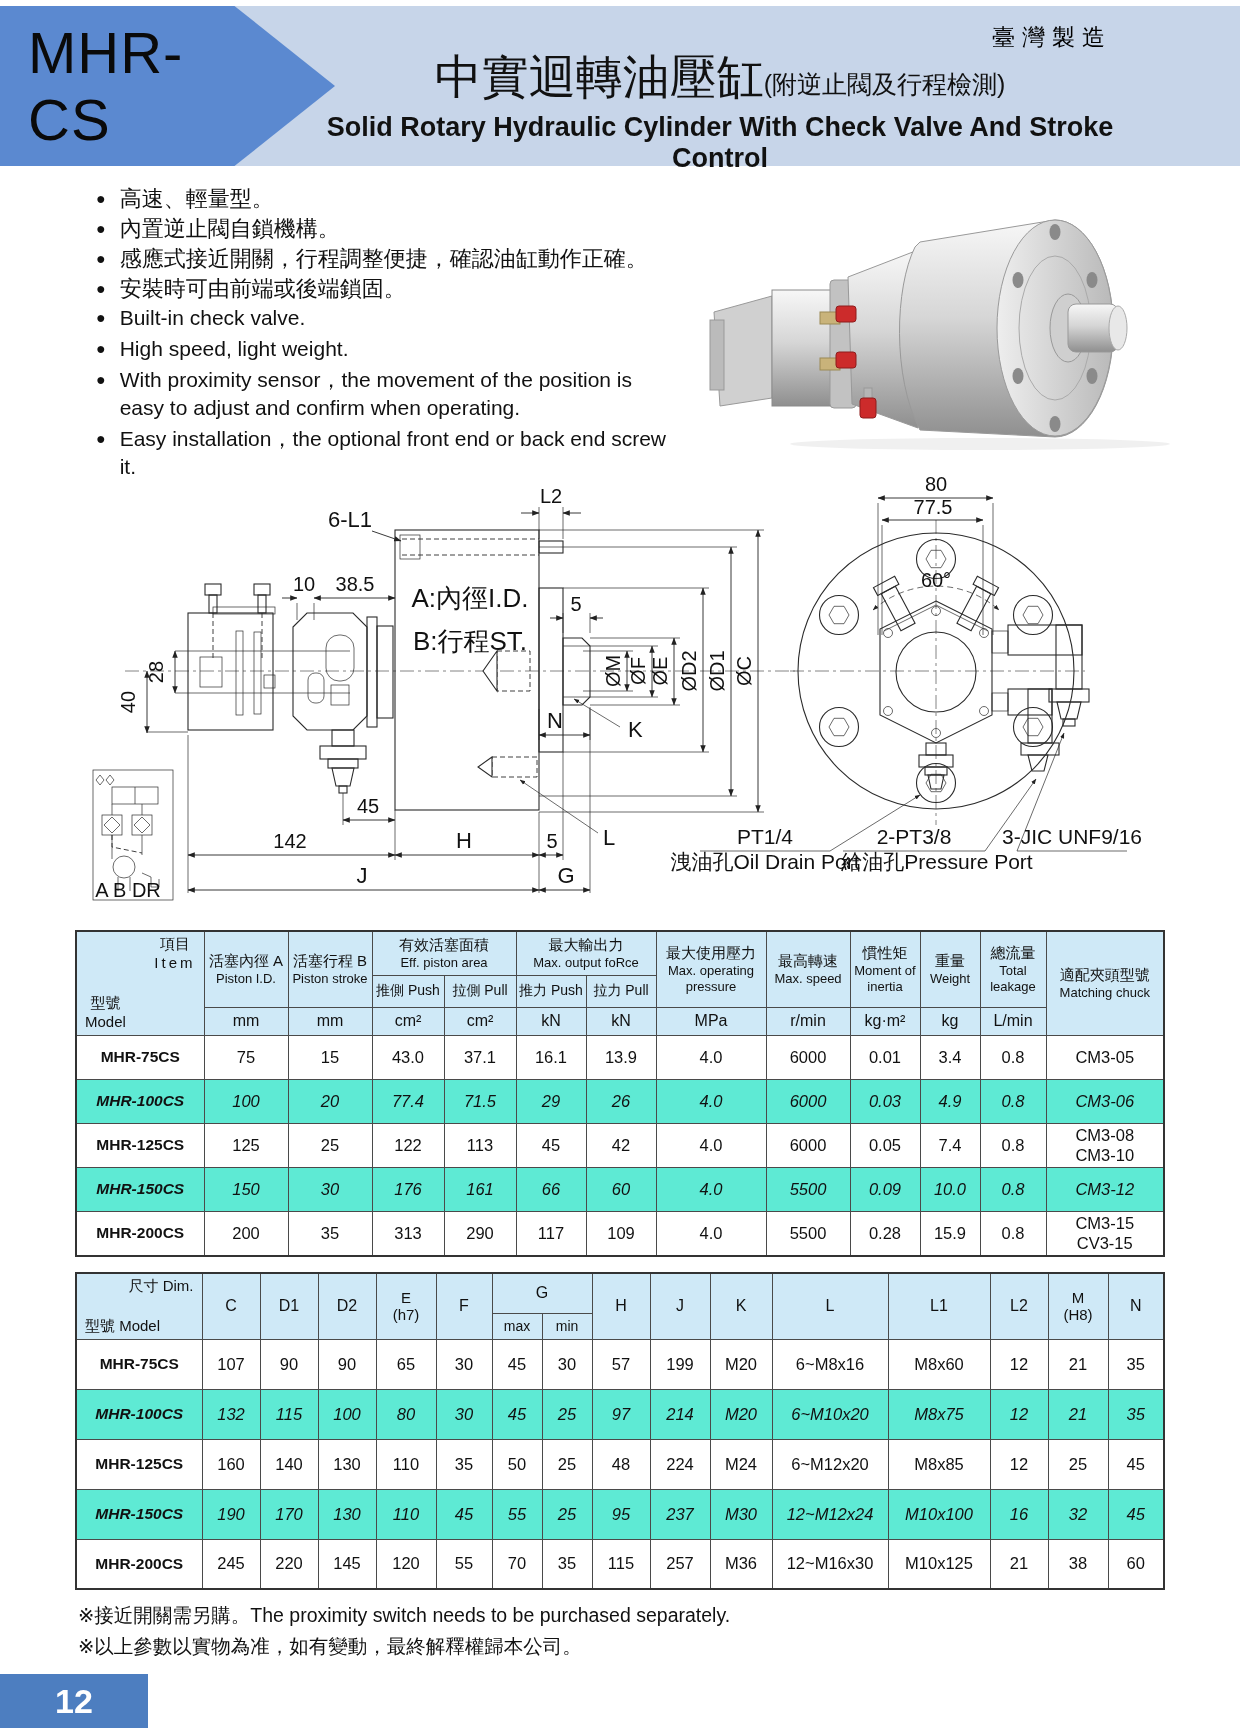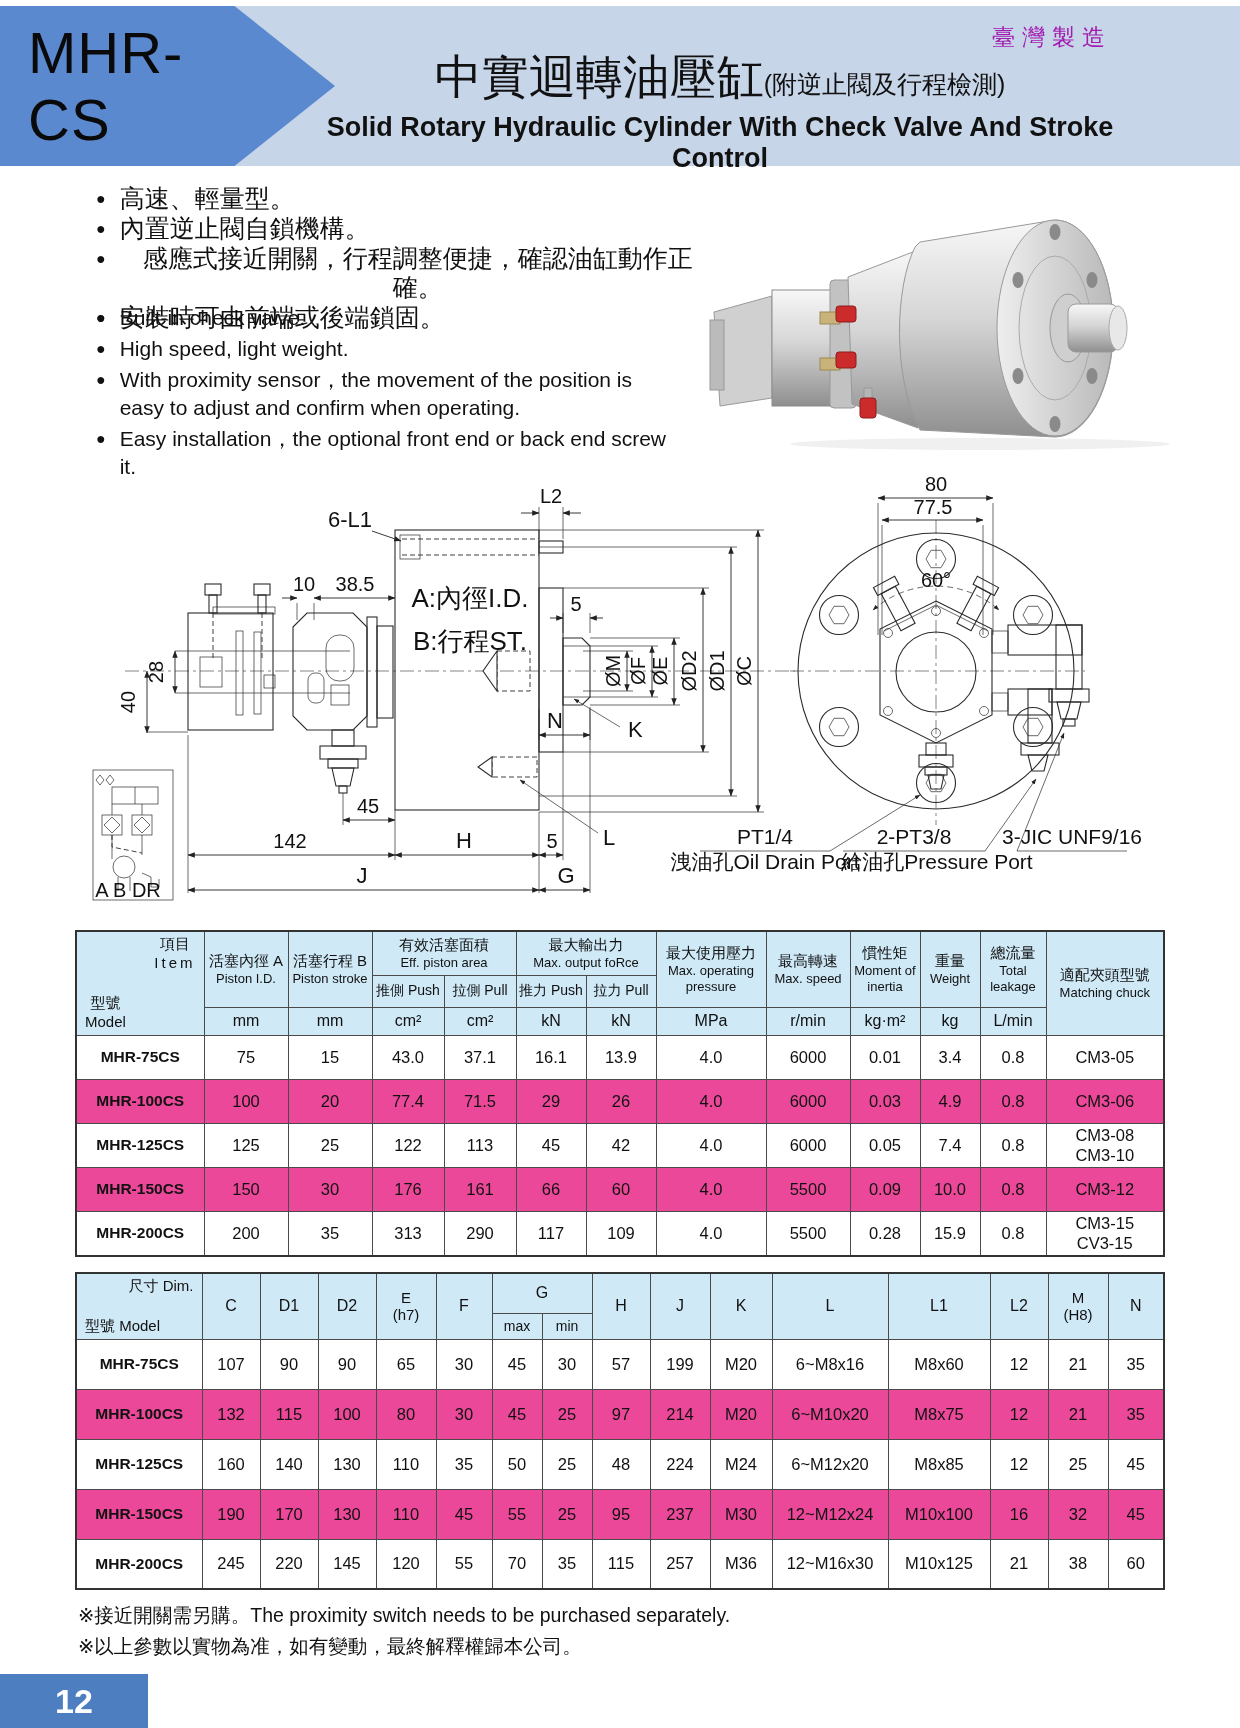--- a/index.html
+++ b/index.html
@@ -5,33 +5,33 @@
   html,body{margin:0;padding:0;background:#fff;}
   .page{position:relative;width:1240px;height:1728px;background:#fff;overflow:hidden;
         font-family:"Liberation Sans","DejaVu Sans",sans-serif;color:#111;}
 
   
   .band{position:absolute;left:0;top:6px;width:1240px;height:160px;background:#c7d5e9;}
   .arrow{position:absolute;left:0;top:0;width:335px;height:160px;background:#5b89d0;
          clip-path:polygon(0 0,70% 0,100% 50%,70% 100%,0 100%);}
   .model-name{position:absolute;left:28px;top:0;width:205px;height:160px;display:flex;
               align-items:center;justify-content:center;font-size:58px;color:#0a0a0a;letter-spacing:1px;}
-  .made-in{position:absolute;right:128px;top:16px;font-size:23px;letter-spacing:7px;color:#a21caf;}
+  .made-in{position:absolute;right:128px;top:16px;font-size:23px;letter-spacing:7px;color:#000000;}
   .title-zh{position:absolute;left:340px;top:40px;width:760px;text-align:center;white-space:nowrap;}
   .title-zh .big{font-size:47px;}
   .title-zh .small{font-size:25px;}
   .title-en{position:absolute;left:310px;top:106px;width:820px;text-align:center;
             font-size:27px;font-weight:bold;}
 
   
   .feats{position:absolute;left:96px;}
   .feats.zh{top:184px;width:620px;}
   .feats.en{top:304px;width:575px;}
   .feat{display:flex;align-items:flex-start;}
-  .feats.zh .feat{font-size:25px;line-height:29px;margin-bottom:1px;text-align:center;}
+  .feats.zh .feat{font-size:22px;line-height:29px;margin-bottom:1px;}
   .feats.en .feat{font-size:21px;line-height:28px;margin-bottom:3px;}
   .feat::before{content:"●";font-size:16px;margin-right:14px;flex:0 0 auto;line-height:inherit;}
 
   
   .photo{position:absolute;left:680px;top:192px;}
   .draw{position:absolute;left:50px;top:435px;}
   .draw text{font-family:"Liberation Sans",sans-serif;fill:#111;}
   .ln{fill:none;stroke:#2b2b2b;stroke-width:1.1;}
   .thin{fill:none;stroke:#2b2b2b;stroke-width:0.7;}
   .hid{fill:none;stroke:#2b2b2b;stroke-width:0.9;stroke-dasharray:5 3;}
@@ -52,21 +52,21 @@
   .spec{top:930px;}
   .dims{top:1272px;}
   .zh{font-size:15px;line-height:1.25;}
   .en{font-size:13px;line-height:1.2;}
   .sub{font-size:14px;}
   .unit{font-size:16px;}
   .spec tbody tr{height:44px;}
   .dims tbody tr{height:50px;}
   .tbl tbody td{font-size:16.5px;}
   .tbl td.model{font-weight:bold;font-size:15.5px;}
-  .tbl tr.g td{background:#ec4899;}
+  .tbl tr.g td{background:#5eead4;font-style:italic;}
   th.corner{position:relative;background-image:linear-gradient(to bottom right,
       transparent calc(50% - 0.8px), #333 calc(50% - 0.8px),
       #333 calc(50% + 0.8px), transparent calc(50% + 0.8px));}
   .ctr{position:absolute;top:3px;right:8px;text-align:center;line-height:1.25;font-size:15px;}
   .cbl{position:absolute;bottom:3px;left:8px;text-align:center;line-height:1.25;font-size:15px;}
   .ls{letter-spacing:3px;}
   .ecell{font-size:15px;line-height:1.15;}
   .dims thead tr:first-child{height:40px;}
   .dims thead tr:last-child{height:26px;}
   .spec thead tr:nth-child(1){height:44px;}

